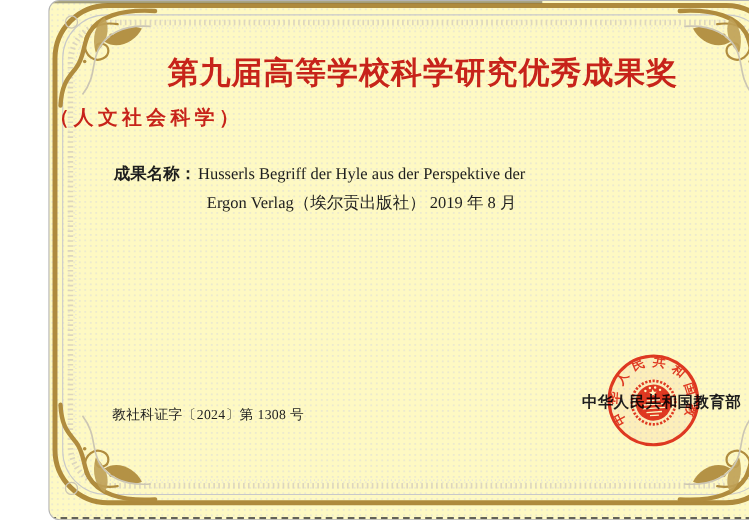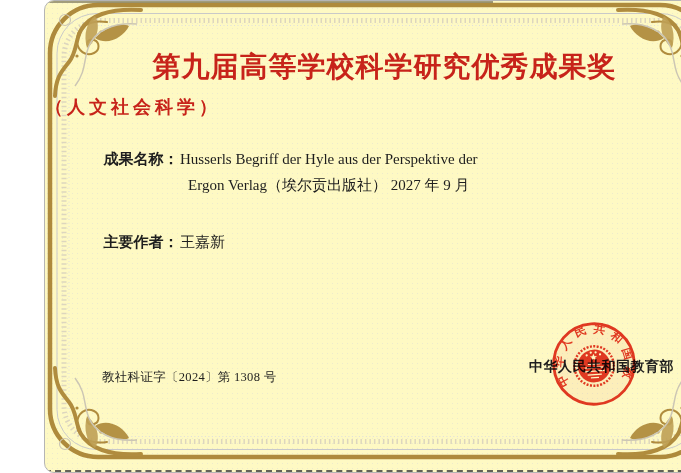--- a/index.html
+++ b/index.html
@@ -120,28 +120,24 @@
   <div class="edge-right"></div>
   <div class="edge-bottom"></div>
 
   <div class="title">第九届高等学校科学研究优秀成果奖</div>
   <div class="subtitle">（人文社会科学）</div>
 
   <div class="field f-achievement">
     <span class="label">成果名称：</span>
     <span class="vlines">
       <span>Husserls Begriff der Hyle aus der Perspektive der</span>
-      <span>Ergon Verlag（埃尔贡出版社） 2027 年 9 月</span>
+      <span>Ergon Verlag（埃尔贡出版社） 2019 年 8 月</span>
     </span>
   </div>
 
-  <div class="field f-author">
-    <span class="label">主要作者：</span>
-    <span>王嘉新</span>
-  </div>
 
 
   <div class="cert-no">教社科证字〔2024〕第 1308 号</div>
 
   <div class="issuer">中华人民共和国教育部</div>
 
   <svg class="seal" viewBox="0 0 85 85" aria-hidden="true">
     <g transform="rotate(-4 42.5 42.5)">
       <circle cx="42.5" cy="42.5" r="39.8" fill="rgba(223,43,26,0.05)" stroke="#df2b1a" stroke-width="2.8"></circle>
       <path id="sealArc" d="M17.1,60.3 A31,31 0 1 1 67.9,60.3" fill="none"></path>

